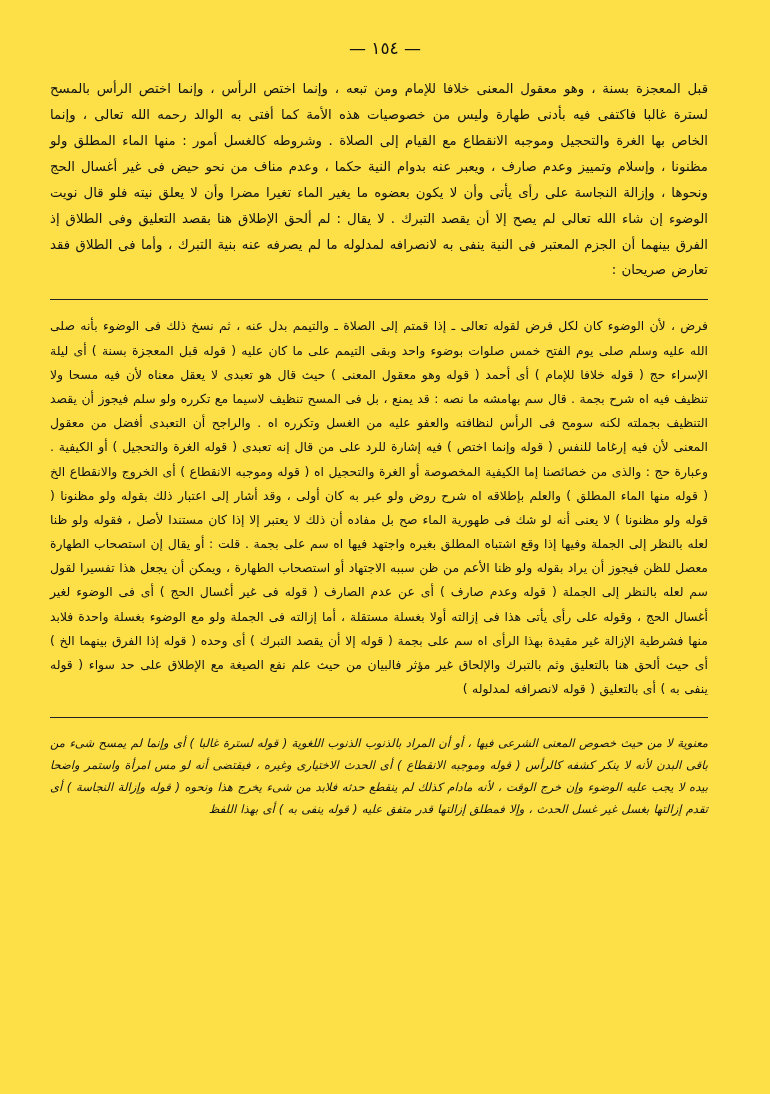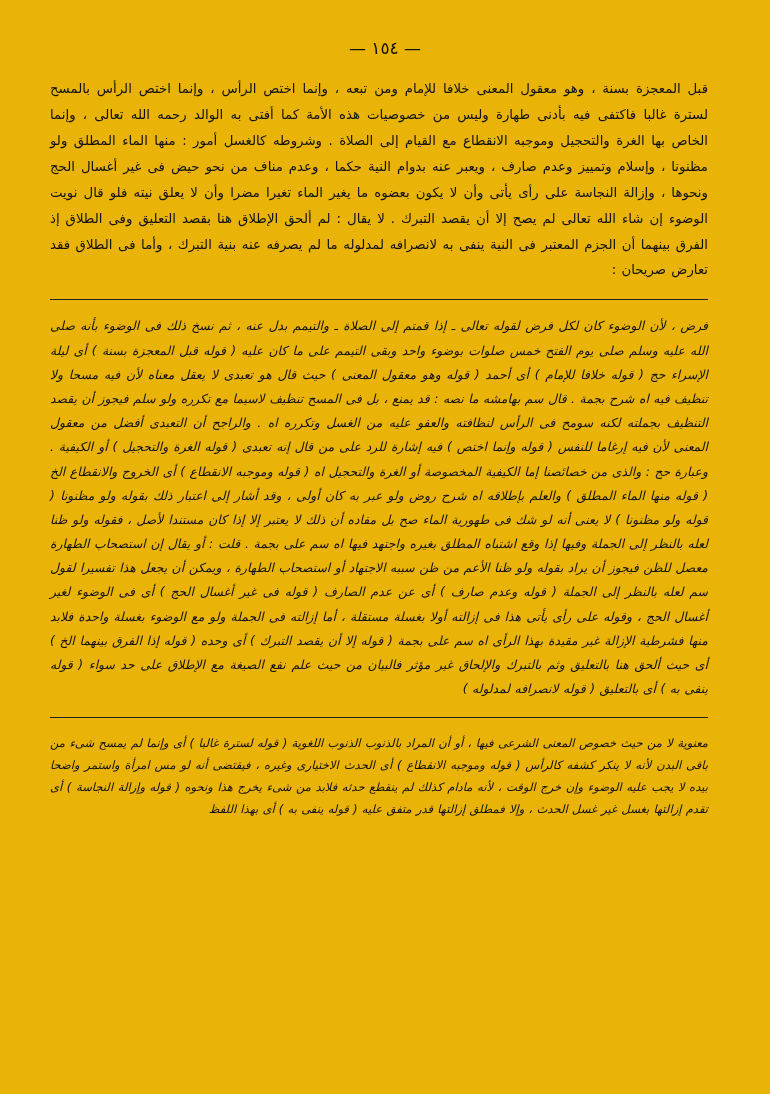--- a/index.html
+++ b/index.html
@@ -5,21 +5,21 @@
   html, body {
     margin: 0;
     padding: 0;
     background: #ffffff;
   }
   .page {
     position: relative;
     width: 770px;
     height: 1094px;
     margin: 0 auto;
-    background: #eab308;
+    background: #fde047;
     overflow: hidden;
     font-family: "DejaVu Sans", "Liberation Sans", sans-serif;
     color: #111111;
   }
   .page-number {
     text-align: center;
     font-size: 17px;
     letter-spacing: 1px;
     margin-top: 38px;
     color: #111;
@@ -44,21 +44,20 @@
     border: none;
     border-top: 1px solid #222;
     margin: 16px 0 14px 0;
     height: 0;
   }
   .sharh {
     font-size: 12.4px;
     line-height: 1.95;
     text-align: justify;
     word-spacing: 0.5px;
-    font-style: italic;
   }
   .sharh p {
     margin: 0;
   }
   .hashiya {
     font-size: 11.6px;
     line-height: 1.9;
     text-align: justify;
     word-spacing: 0.5px;
   }

